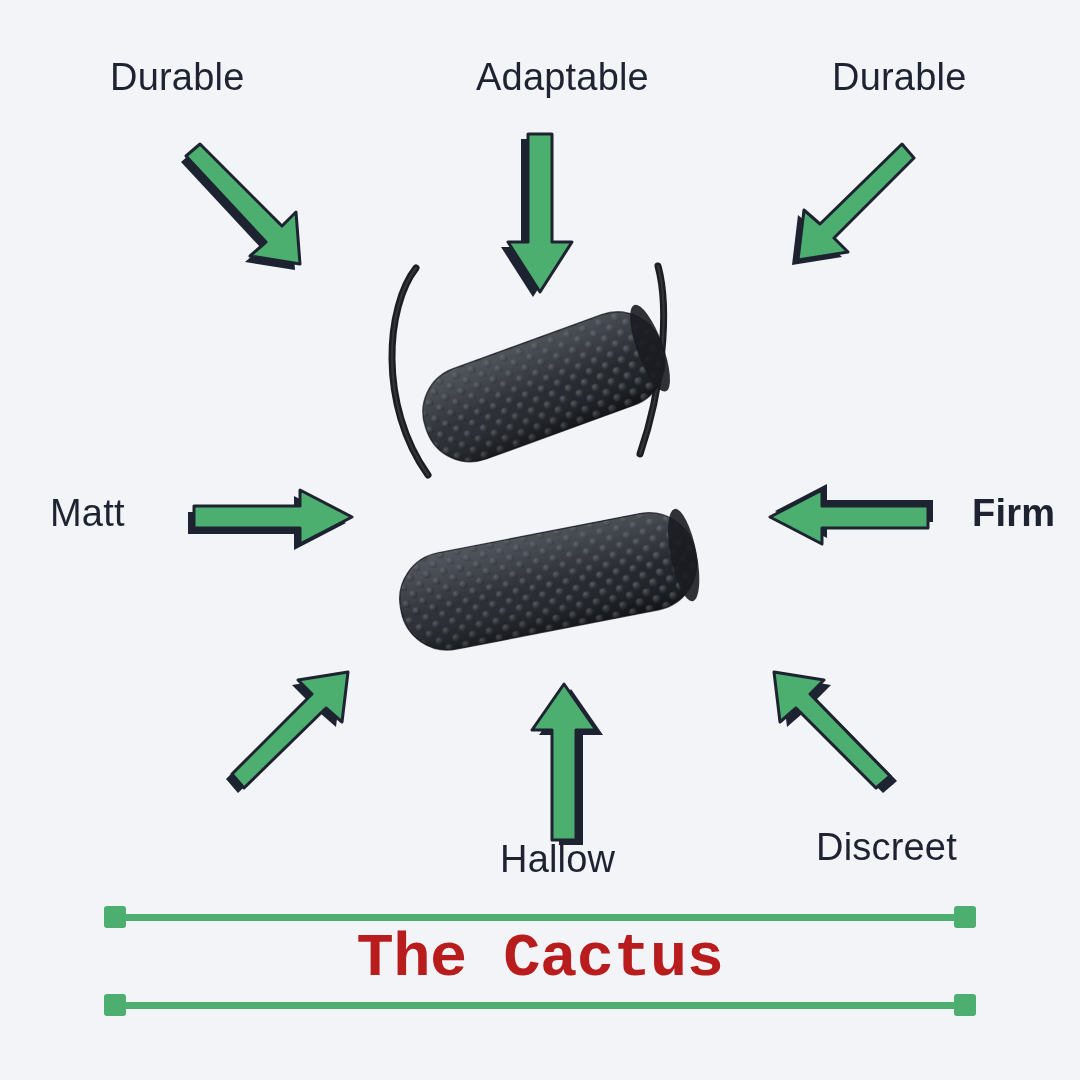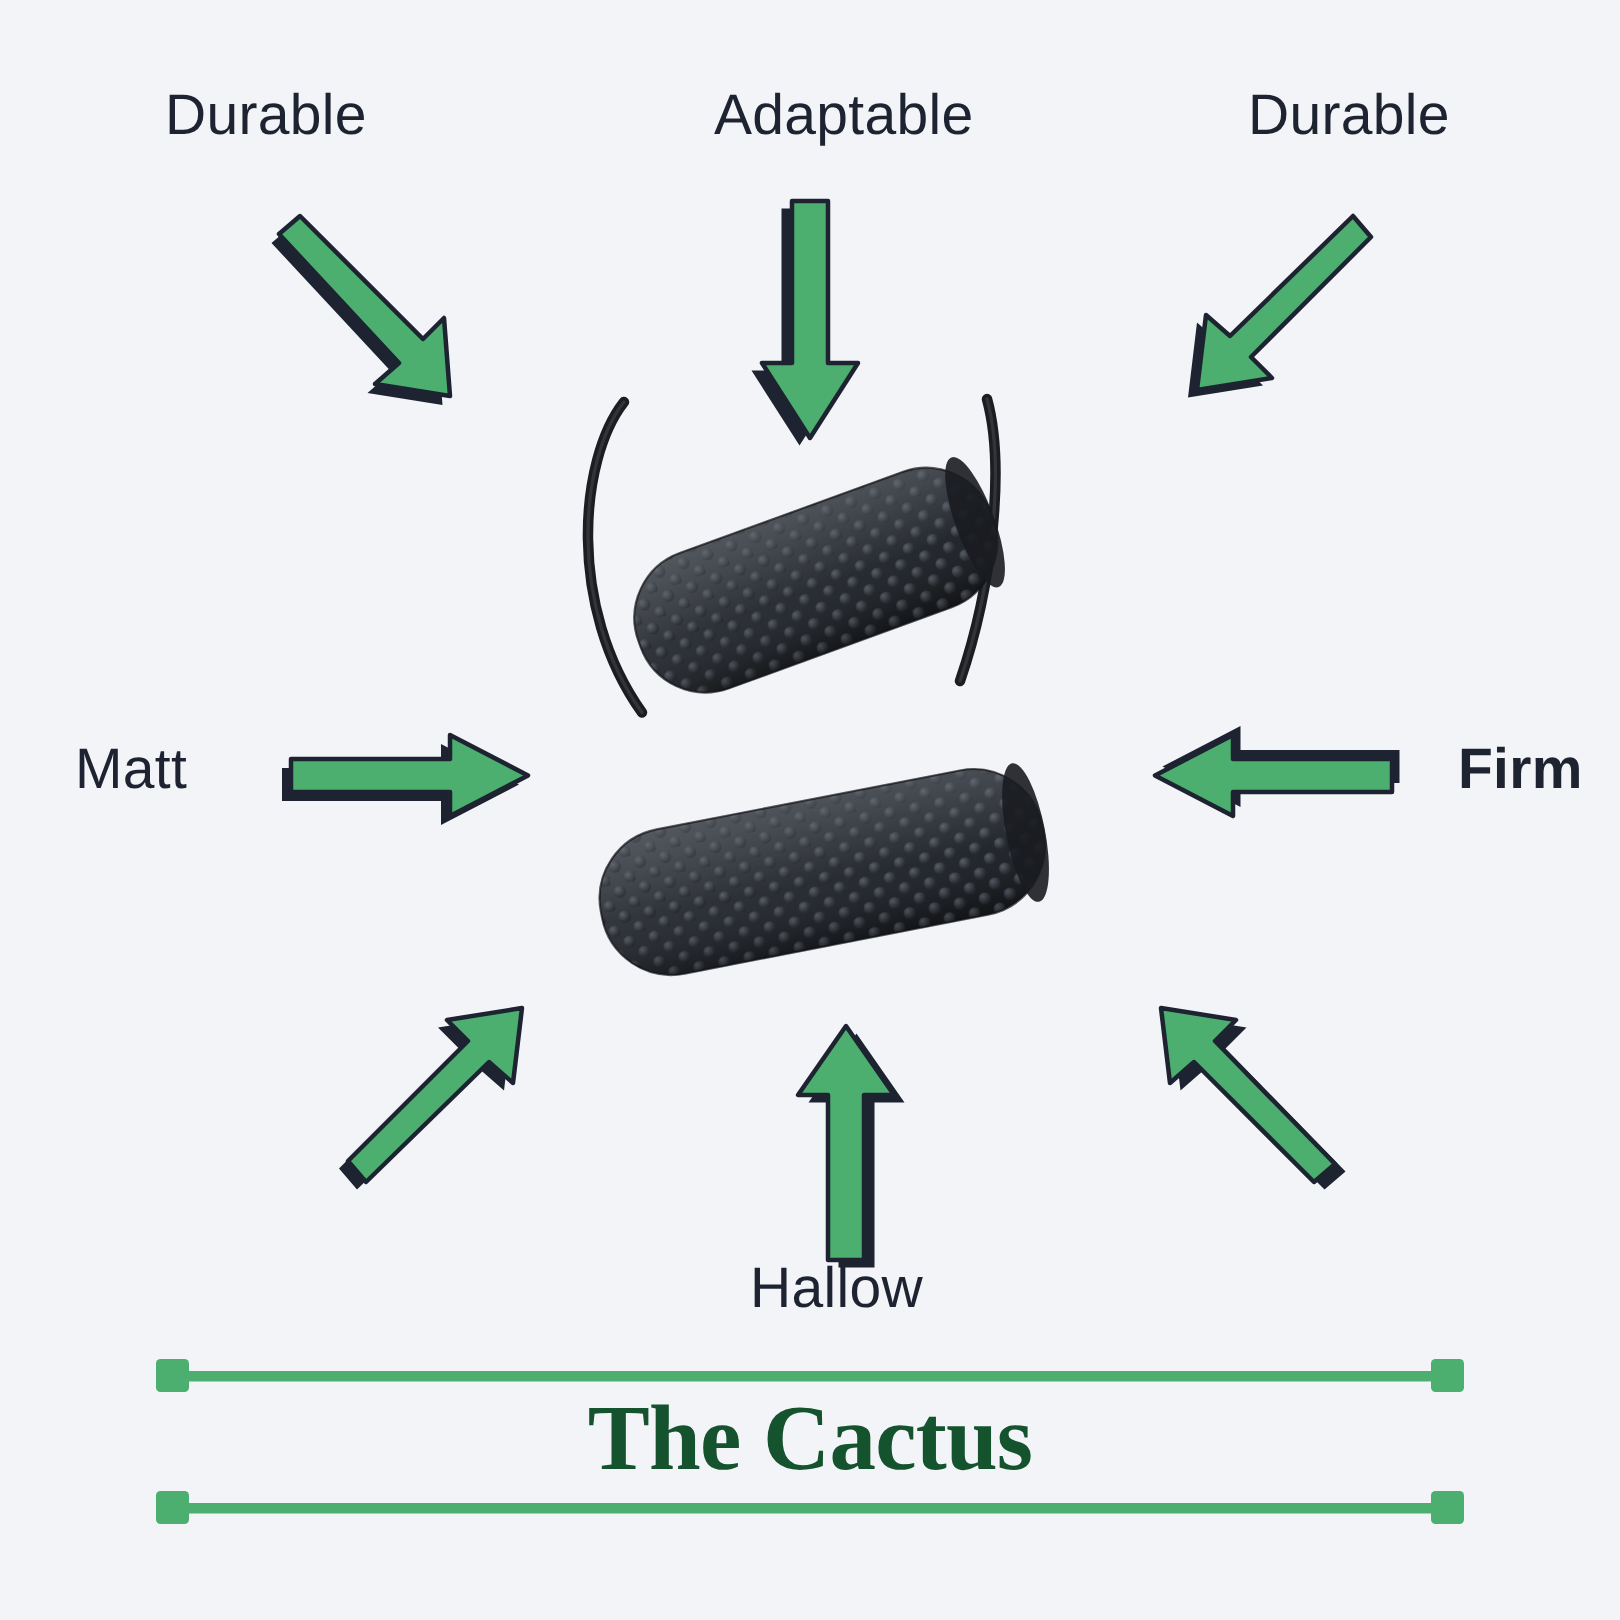--- a/index.html
+++ b/index.html
@@ -96,22 +96,22 @@
     flex: 1 1 auto;
     height: 7px;
     background: #4CAE6F;
   }
   .product-title {
     position: absolute;
     left: 0;
     top: 32px;
     width: 1080px;
     text-align: center;
-    color: #14532d;
-    font-family: Liberation Serif, serif;
+    color: #b91c1c;
+    font-family: Liberation Mono, monospace;
     font-size: 62px;
     font-weight: 700;
     letter-spacing: -0.5px;
     line-height: 1;
   }
 </style>
 </head>
 <body>
 
 <div id="infographic">
@@ -243,20 +243,21 @@
       <path d="M 116 136 L 130 124 L 50 42 L 64 28 L 14 20 L 20 70 L 36 56 Z" fill="#4CAE6F" stroke="#1d2330" stroke-width="3" stroke-linejoin="round"></path>
     </svg>
   </div>
 
   <div class="feature-label lbl-durable">Durable</div>
   <div class="feature-label lbl-adaptable">Adaptable</div>
   <div class="feature-label lbl-hallow">Durable</div>
   <div class="feature-label lbl-matt">Matt</div>
   <div class="feature-label lbl-firm">Firm</div>
   <div class="feature-label lbl-unique">Hallow</div>
+  <div class="feature-label lbl-discreet">Discreet</div>
 
   <div class="title-block">
     <div class="rule rule-top">
       <div class="rule-cap"></div>
       <div class="rule-line"></div>
       <div class="rule-cap"></div>
     </div>
 
     <div class="product-title">The Cactus</div>
 

